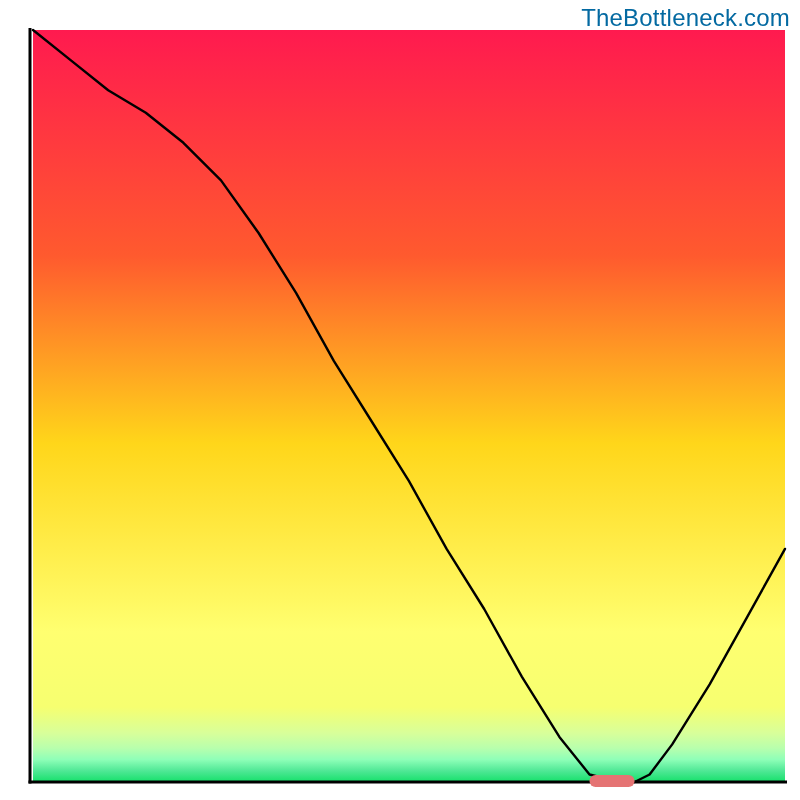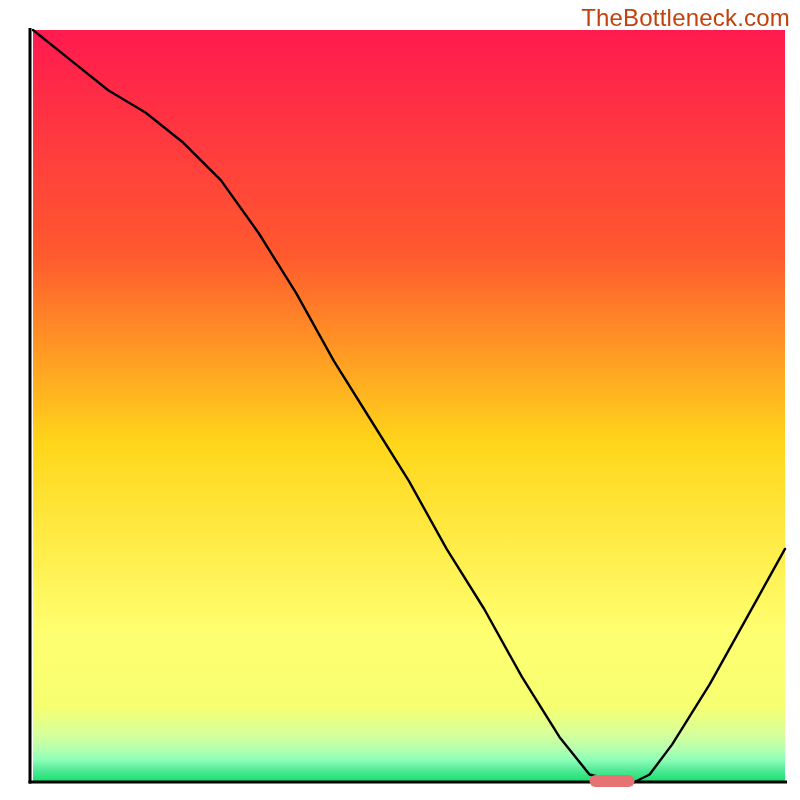--- a/index.html
+++ b/index.html
@@ -13,21 +13,21 @@
   }
   .wrap {
     position: relative;
     width: 800px;
     height: 800px;
   }
   .watermark {
     position: absolute;
     top: 4px;
     right: 10px;
-    color: #c2410c;
+    color: #0369a1;
     font-size: 24px;
     font-weight: 500;
     letter-spacing: 0.2px;
     z-index: 20;
   }
   svg.chart {
     position: absolute;
     left: 0; top: 0;
     width: 800px; height: 800px;
     z-index: 10;

